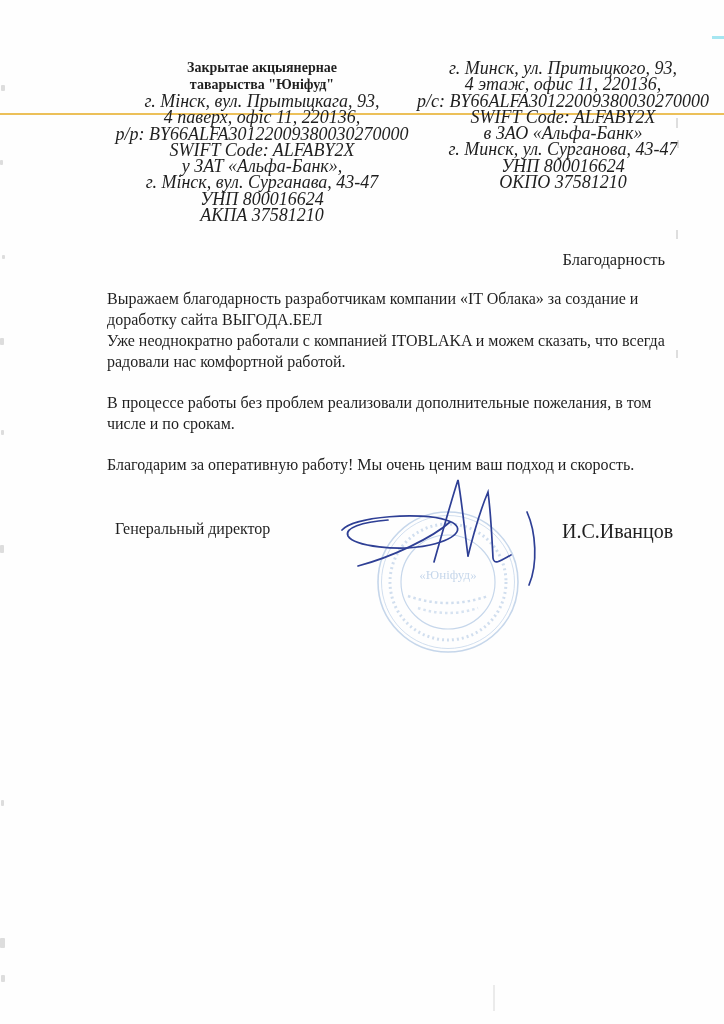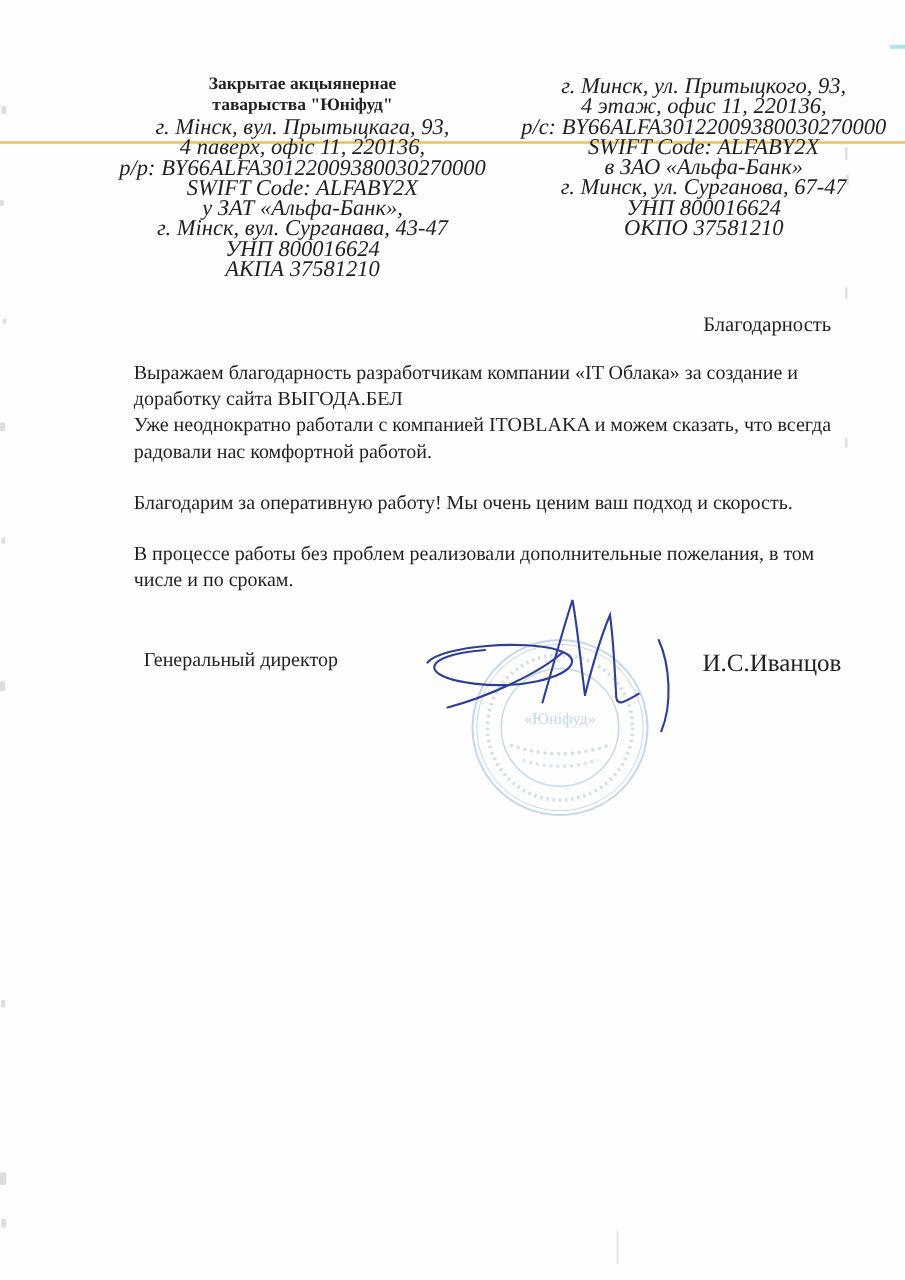--- a/index.html
+++ b/index.html
@@ -5,21 +5,21 @@
   html,body{margin:0;padding:0;}
   body{
     width:724px;height:1024px;position:relative;overflow:hidden;
     background:#fefefe;
     font-family:"Liberation Serif","DejaVu Serif",serif;
     color:#1f1f1f;
   }
   .page{position:absolute;inset:0;}
   
   .lh-col{position:absolute;top:60px;width:300px;text-align:center;}
-  .lh-left{left:92px;}
+  .lh-left{left:112px;}
   .lh-right{left:413px;}
   .org{font-weight:bold;font-size:14px;line-height:16.5px;white-space:pre-line;}
   .details{font-size:18px;line-height:16.3px;white-space:pre-line;font-style:italic;}
   
   .scanline{position:absolute;left:0;top:113px;width:724px;height:2px;background:#e9b53c;opacity:.85;}
   
   .title{position:absolute;top:250px;left:107px;width:558px;text-align:right;font-size:16.5px;}
   .body-text{position:absolute;top:288px;left:107px;width:560px;}
   .body-text p{margin:0 0 20px 0;font-size:16px;line-height:21px;white-space:pre-line;}
   
@@ -52,32 +52,32 @@
 г. Мінск, вул. Сурганава, 43-47
 УНП 800016624
 АКПА 37581210</div>
   </div>
   <div class="lh-col lh-right">
     <div class="details">г. Минск, ул. Притыцкого, 93,
 4 этаж, офис 11, 220136,
 р/с: BY66ALFA30122009380030270000
 SWIFT Code: ALFABY2X
 в ЗАО «Альфа-Банк»
-г. Минск, ул. Сурганова, 67-47
+г. Минск, ул. Сурганова, 43-47
 УНП 800016624
 ОКПО 37581210</div>
   </div>
 
   <div class="title">Благодарность</div>
 
   <div class="body-text">
     <p>Выражаем благодарность разработчикам компании «IT Облака» за создание и доработку сайта ВЫГОДА.БЕЛ
 Уже неоднократно работали с компанией ITOBLAKA и можем сказать, что всегда радовали нас комфортной работой.</p>
+    <p>В процессе работы без проблем реализовали дополнительные пожелания, в том числе и по срокам.</p>
     <p>Благодарим за оперативную работу! Мы очень ценим ваш подход и скорость.</p>
-    <p>В процессе работы без проблем реализовали дополнительные пожелания, в том числе и по срокам.</p>
   </div>
 
   <svg class="stamp" width="148" height="148" viewBox="0 0 148 148">
     <g fill="none" stroke="#8fb0d8">
       <circle cx="74" cy="74" r="70" stroke-width="1.6"></circle>
       <circle cx="74" cy="74" r="66.5" stroke-width="0.8"></circle>
       <circle cx="74" cy="74" r="58" stroke-width="3" stroke-dasharray="2,3" opacity="0.8"></circle>
       <circle cx="74" cy="74" r="47" stroke-width="1.2"></circle>
       <path d="M 34,88 q 40,14 80,0" stroke-width="2.5" stroke-dasharray="2.5,3" opacity="0.8"></path>
       <path d="M 44,100 q 30,10 60,0" stroke-width="2.5" stroke-dasharray="2.5,3" opacity="0.7"></path>

